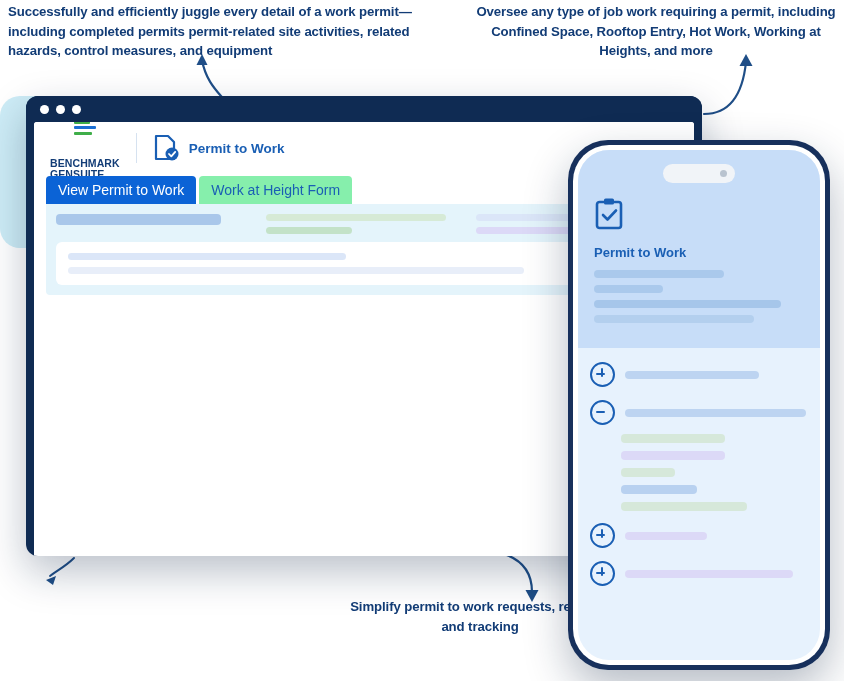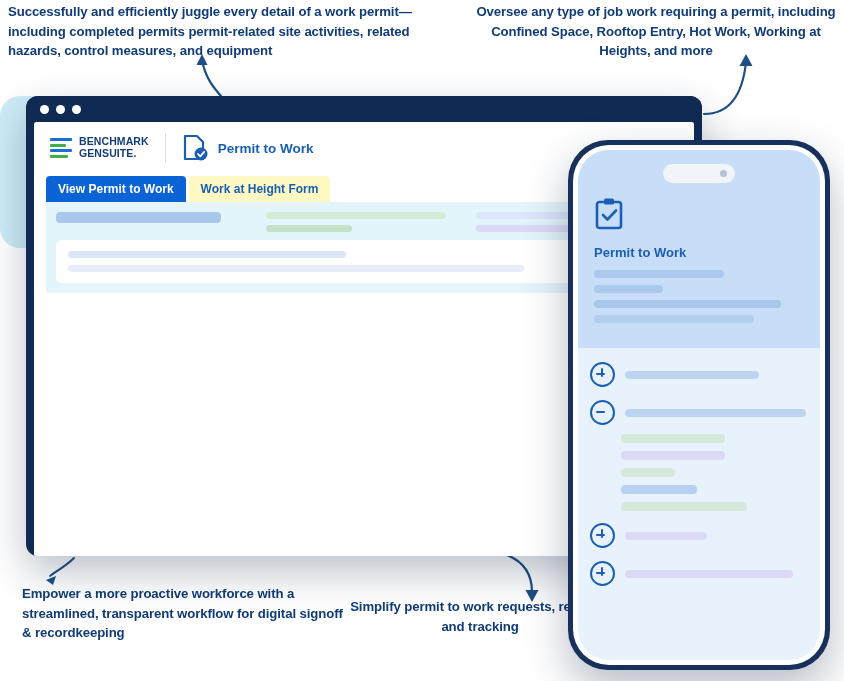--- a/index.html
+++ b/index.html
@@ -53,43 +53,43 @@
   #browser-titlebar{height:26px;background:#0f2b53;display:flex;align-items:center;padding-left:14px;gap:7px;}
   .dot{width:9px;height:9px;border-radius:50%;background:#ffffff;}
   #browser-viewport{
     position:absolute;left:8px;top:26px;width:660px;height:500px;
     background:#ffffff;border-top-left-radius:3px;border-top-right-radius:3px;
     overflow:hidden;
   }
 
   
   #app-header{height:52px;background:#ffffff;display:flex;align-items:center;padding:0 16px;}
-  #brand-logo{display:flex;align-items:center;gap:7px;}
+  #brand-logo{display:flex;align-items:center;gap:23px;flex-direction:column;}
   .logo-bars{display:flex;flex-direction:column;gap:2.5px;width:22px;}
   .logo-bars i{display:block;height:3px;border-radius:1px;}
   .lb1{width:22px;background:#1a6fd4;}
   .lb2{width:16px;background:#3fae49;}
   .lb3{width:22px;background:#1a6fd4;}
   .lb4{width:18px;background:#3fae49;}
   #brand-text{font-size:10.5px;font-weight:bold;color:#123c76;line-height:1.12;letter-spacing:.1px;}
   #header-divider{width:1px;height:30px;background:#d6e2f0;margin:0 16px;}
   #module-title-wrap{display:flex;align-items:center;gap:10px;}
   #module-title{font-size:13.5px;font-weight:bold;color:#1a5fb4;}
 
   
   #app-body{padding:0 12px;}
 
   
   #tab-strip{display:flex;align-items:flex-end;gap:3px;margin-top:2px;}
   .tab{
-    font-size:12px;font-weight:bold;padding:6px 12px;
+    font-size:14px;font-weight:normal;padding:6px 12px;
     border-top-left-radius:4px;border-top-right-radius:4px;white-space:nowrap;
   }
   .tab.active{background:#0b63d6;color:#ffffff;}
-  .tab.inactive{background:#fef9c3;color:#1a5fb4;text-align:center;}
+  .tab.inactive{background:#86efac;color:#1a5fb4;text-align:center;}
 
   
   .panel{background:#e4f4fb;border-radius:4px;padding:10px;}
   .panel.top{border-top-left-radius:0;}
   .section-tab{
     display:inline-block;font-size:7.5px;font-weight:bold;color:#fff;background:#0b63d6;
     padding:5px 10px;border-top-left-radius:4px;border-top-right-radius:4px;
   }
   .inner-card{background:#ffffff;border-radius:6px;padding:11px 12px;margin-top:8px;}
 
@@ -139,21 +139,20 @@
 </head>
 <body>
 
 <div class="stage">
 
   <div id="backdrop-blob"></div>
   <div id="backdrop-blob2"></div>
 
   <div class="callout" id="callout-top-left">Successfully and efficiently juggle every detail of a work permit— including completed permits permit-related site activities, related hazards, control measures, and equipment</div>
   <div class="callout" id="callout-top-right">Oversee any type of job work requiring a permit, including Confined Space, Rooftop Entry, Hot Work, Working at Heights, and more</div>
-  <div class="callout" id="callout-bottom-left">Empower a more proactive workforce with a streamlined, transparent workflow for digital signoff &amp; recordkeeping</div>
   <div class="callout" id="callout-bottom-right">Simplify permit to work requests, reviews, and tracking</div>
 
   <svg class="arrow" id="arrow-top-left" width="60" height="52" viewBox="0 0 60 52">
     <path d="M48 50 C 40 40, 28 30, 24 8" stroke="#1f4e87" stroke-width="2.2" fill="none" stroke-linecap="round"></path>
     <path d="M24 2 L18.5 13 L29.5 13 Z" fill="#1f4e87"></path>
   </svg>
   <svg class="arrow" id="arrow-top-right" width="68" height="70" viewBox="0 0 68 70">
     <path d="M4 62 C 26 62, 42 48, 46 10" stroke="#1f4e87" stroke-width="2.2" fill="none" stroke-linecap="round"></path>
     <path d="M46 2 L39.5 14 L52.5 14 Z" fill="#1f4e87"></path>
   </svg>

